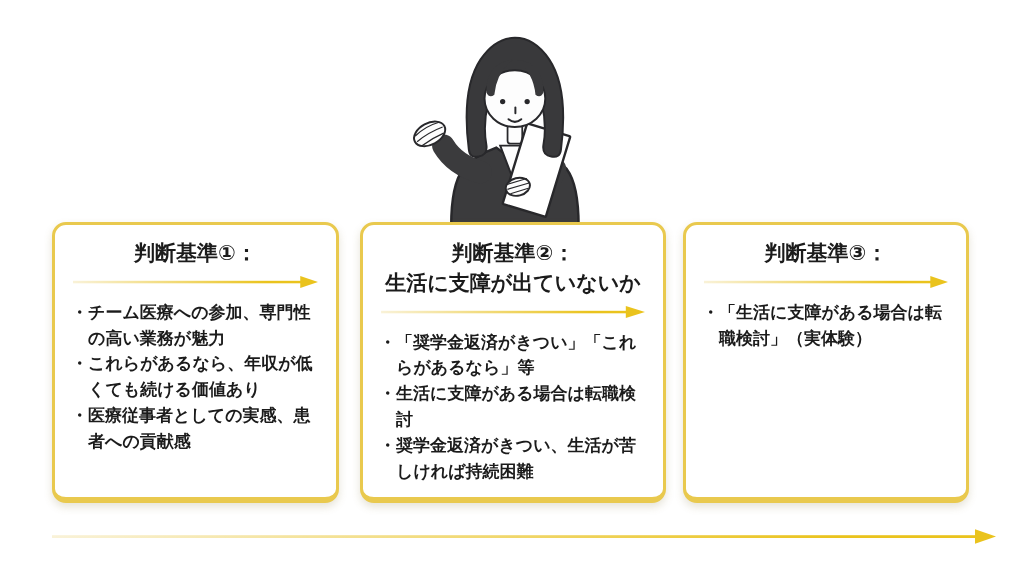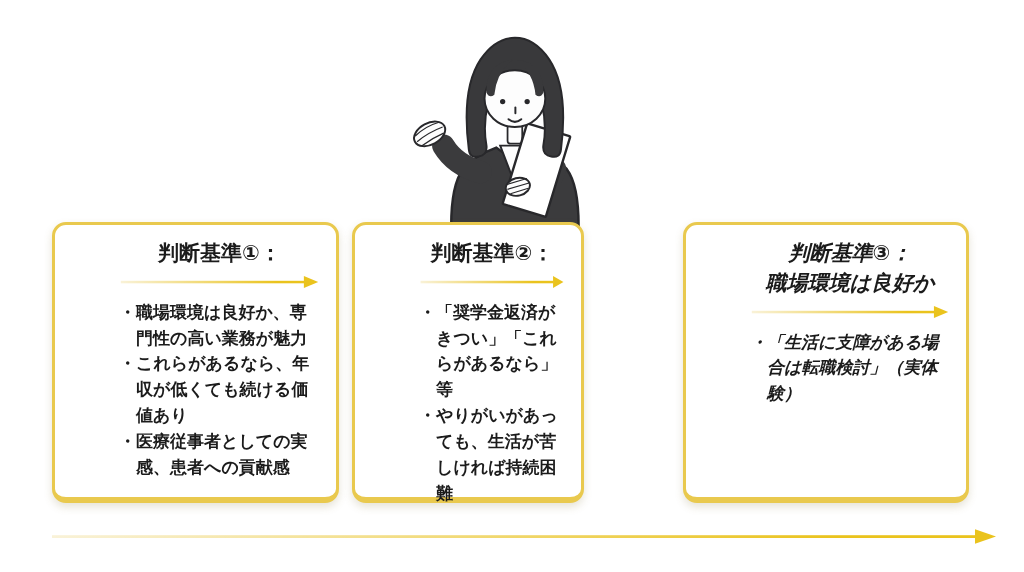--- a/index.html
+++ b/index.html
@@ -20,25 +20,24 @@
     color:var(--text-dark);
   }
   .illustration{position:absolute;left:392px;top:30px;width:236px;height:196px;z-index:1;}
   .card{
     position:absolute;top:222px;height:281px;z-index:2;
     background:#ffffff;
     border:3px solid var(--border-yellow);
     border-bottom-width:6px;
     border-radius:14px;
     box-shadow:0 4px 9px rgba(130,115,55,.20);
-    padding-left:48px;
   }
   .card1{left:52px;width:287px;}
-  .card2{left:352px;width:232px;}
-  .card3{left:683px;width:286px;font-style:italic;}
+  .card2{left:360px;width:306px;}
+  .card3{left:683px;width:286px;}
   .card-title{margin-top:13px;text-align:center;font-size:21px;font-weight:700;line-height:1.42;}
   .title-arrow{display:block;margin:7px 17px 0;width:calc(100% - 34px);height:14px;}
   .bullets{list-style:none;margin:11px 13px 0 16px;padding:0;font-size:17px;font-weight:700;line-height:1.52;}
   .bullets li{padding-left:1em;text-indent:-1em;}
   .bottom-arrow{position:absolute;left:50px;top:528px;width:948px;height:17px;z-index:2;}
   .defs-holder{position:absolute;width:0;height:0;}
   .stop-l{stop-color:var(--arrow-light);}
   .stop-g{stop-color:var(--arrow-gold);}
 </style>
 </head>
@@ -95,44 +94,45 @@
 
 <div class="card card1">
   <div class="card-title">
     <div>判断基準①：</div>
   </div>
   <svg class="title-arrow" viewBox="0 0 250 14" preserveAspectRatio="none">
     <rect x="1" y="5.8" width="231" height="2.5" fill="url(#gradArrow)"></rect>
     <polygon points="231,1 249,7 231,13" fill="var(--arrow-gold)"></polygon>
   </svg>
   <ul class="bullets">
-    <li>・職場環境は良好か、専門性の高い業務が魅力</li>
+    <li>・チーム医療への参加、専門性の高い業務が魅力</li>
     <li>・これらがあるなら、年収が低くても続ける価値あり</li>
     <li>・医療従事者としての実感、患者への貢献感</li>
   </ul>
 </div>
 
 <div class="card card2">
   <div class="card-title">
     <div>判断基準②：</div>
+    <div>生活に支障が出ていないか</div>
   </div>
   <svg class="title-arrow" viewBox="0 0 250 14" preserveAspectRatio="none">
     <rect x="1" y="5.8" width="231" height="2.5" fill="url(#gradArrow)"></rect>
     <polygon points="231,1 249,7 231,13" fill="var(--arrow-gold)"></polygon>
   </svg>
   <ul class="bullets">
     <li>・「奨学金返済がきつい」「これらがあるなら」等</li>
-    <li>・やりがいがあっても、生活が苦しければ持続困難</li>
+    <li>・生活に支障がある場合は転職検討</li>
+    <li>・奨学金返済がきつい、生活が苦しければ持続困難</li>
   </ul>
 </div>
 
 <div class="card card3">
   <div class="card-title">
     <div>判断基準③：</div>
-    <div>職場環境は良好か</div>
   </div>
   <svg class="title-arrow" viewBox="0 0 250 14" preserveAspectRatio="none">
     <rect x="1" y="5.8" width="231" height="2.5" fill="url(#gradArrow)"></rect>
     <polygon points="231,1 249,7 231,13" fill="var(--arrow-gold)"></polygon>
   </svg>
   <ul class="bullets">
     <li>・「生活に支障がある場合は転職検討」（実体験）</li>
   </ul>
 </div>
 

